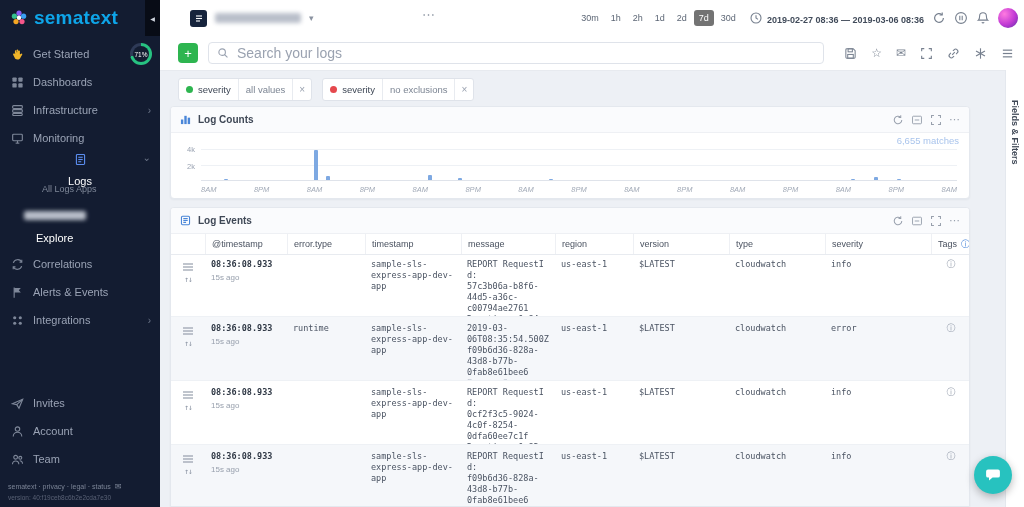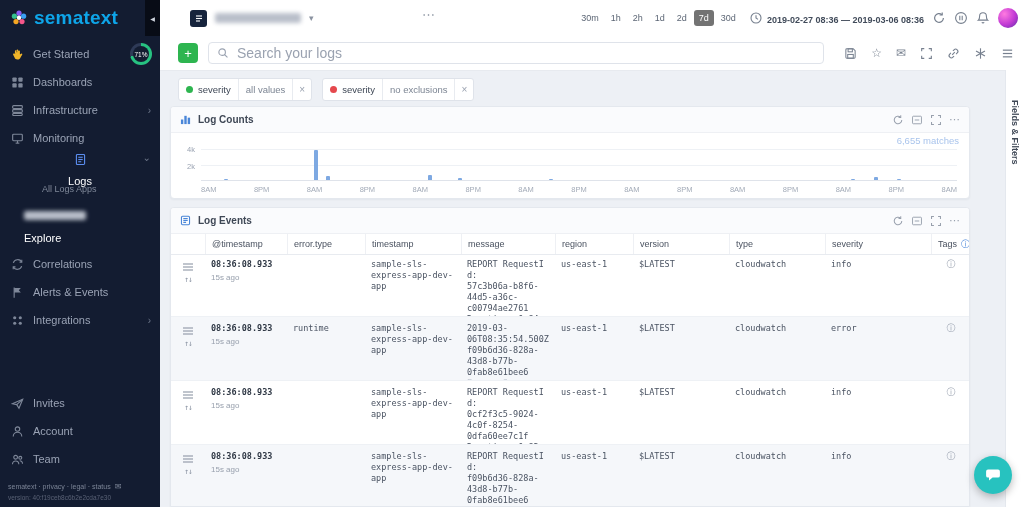--- a/index.html
+++ b/index.html
@@ -21,21 +21,21 @@
   .nav-item.active{color:#fff;flex-direction:column;}
   .nav-item.active .sic{color:#5b8def;}
   .sic{width:14px;height:14px;flex:0 0 14px;color:#7e8799;display:flex;align-items:center;justify-content:center;}
   .ring{position:absolute;right:8px;width:22px;height:22px;border-radius:50%;
        background:conic-gradient(#27c281 0 71%,#2e3a57 0);display:flex;align-items:center;justify-content:center;}
   .ring-inner{width:16px;height:16px;border-radius:50%;background:#131c31;color:#fff;font-size:6.5px;
        display:flex;align-items:center;justify-content:center;}
   .sec-label{height:20px;padding:4px 8px 0;font-size:9px;color:#7f8: ;color:#7f8899;margin-left:34px;}
   .redact{background:#b9bfca;border-radius:2px;filter:blur(2px);display:inline-block;}
   .redact-row{height:22px;display:flex;align-items:center;padding-left:24px;cursor:pointer;}
-  .explore{height:24px;display:flex;align-items:center;padding-left:24px;font-size:11px;color:#fff;cursor:pointer;}
+  .explore{height:24px;display:flex;align-items:center;padding-left:36px;font-size:11px;color:#fff;cursor:pointer;}
   .sfoot{position:absolute;left:8px;bottom:6px;right:6px;color:#5f6880;}
   .flinks{font-size:7px;display:flex;gap:4px;align-items:center;color:#7b8496;}
   .fver{font-size:6.5px;margin-top:3px;color:#596175;}
 
   
   .header{position:absolute;left:160px;top:0;right:0;height:36px;background:#fff;border-bottom:1px solid #e4e8ee;}
   .app-sel{position:absolute;left:30px;top:7px;height:22px;display:flex;align-items:center;gap:8px;cursor:pointer;}
   .app-ic{width:17px;height:17px;border-radius:3px;background:#16243c;display:flex;align-items:center;justify-content:center;}
   .caret{color:#8b93a1;font-size:9px;}
   .hdr-dots{position:absolute;left:262px;top:8px;color:#8b93a1;font-size:13px;letter-spacing:1px;cursor:pointer;line-height:1;}
@@ -85,21 +85,21 @@
   .card-hd .hicon{width:12px;height:12px;color:#98a0ad;}
   .card-hd .dots{color:#98a0ad;font-size:11px;cursor:pointer;line-height:1;}
 
   
   .matches{position:absolute;right:10px;top:28px;font-size:9.5px;color:#a9c4ec;}
   .ylab{position:absolute;left:8px;width:16px;text-align:right;font-size:7.5px;color:#9aa3b2;}
   .plot{position:absolute;left:30px;right:12px;top:42px;bottom:17px;border-bottom:1px solid #dfe3ea;}
   .gridline{position:absolute;left:0;right:0;height:1px;background:#eef1f5;}
   .bar{position:absolute;bottom:0;width:4px;background:#7ea9e2;border-radius:1px 1px 0 0;}
   .xaxis{position:absolute;left:30px;right:12px;bottom:4px;display:flex;justify-content:space-between;
-       font-size:7.5px;color:#a3abb8;}
+       font-size:7.5px;color:#a3abb8;font-style:italic;}
 
   
   .gridcols{display:grid;grid-template-columns:34px 82px 78px 96px 94px 78px 96px 96px 106px 40px;}
   .thead{height:20px;align-items:center;border-bottom:1px solid #e8ebf0;background:#fff;font-size:9px;color:#4a5260;}
   .thead>div{padding:0 6px;border-left:1px solid #eef0f4;height:100%;display:flex;align-items:center;gap:4px;
        overflow:hidden;white-space:nowrap;box-sizing:border-box;}
   .thead>div:first-child{border-left:0;}
   .thead .inf{color:#4a86d8;font-size:9px;}
   .rows{position:absolute;top:45px;left:0;right:0;bottom:0;overflow:hidden;}
   .trow{border-bottom:1px solid #eef1f5;height:63px;overflow:hidden;cursor:pointer;}

